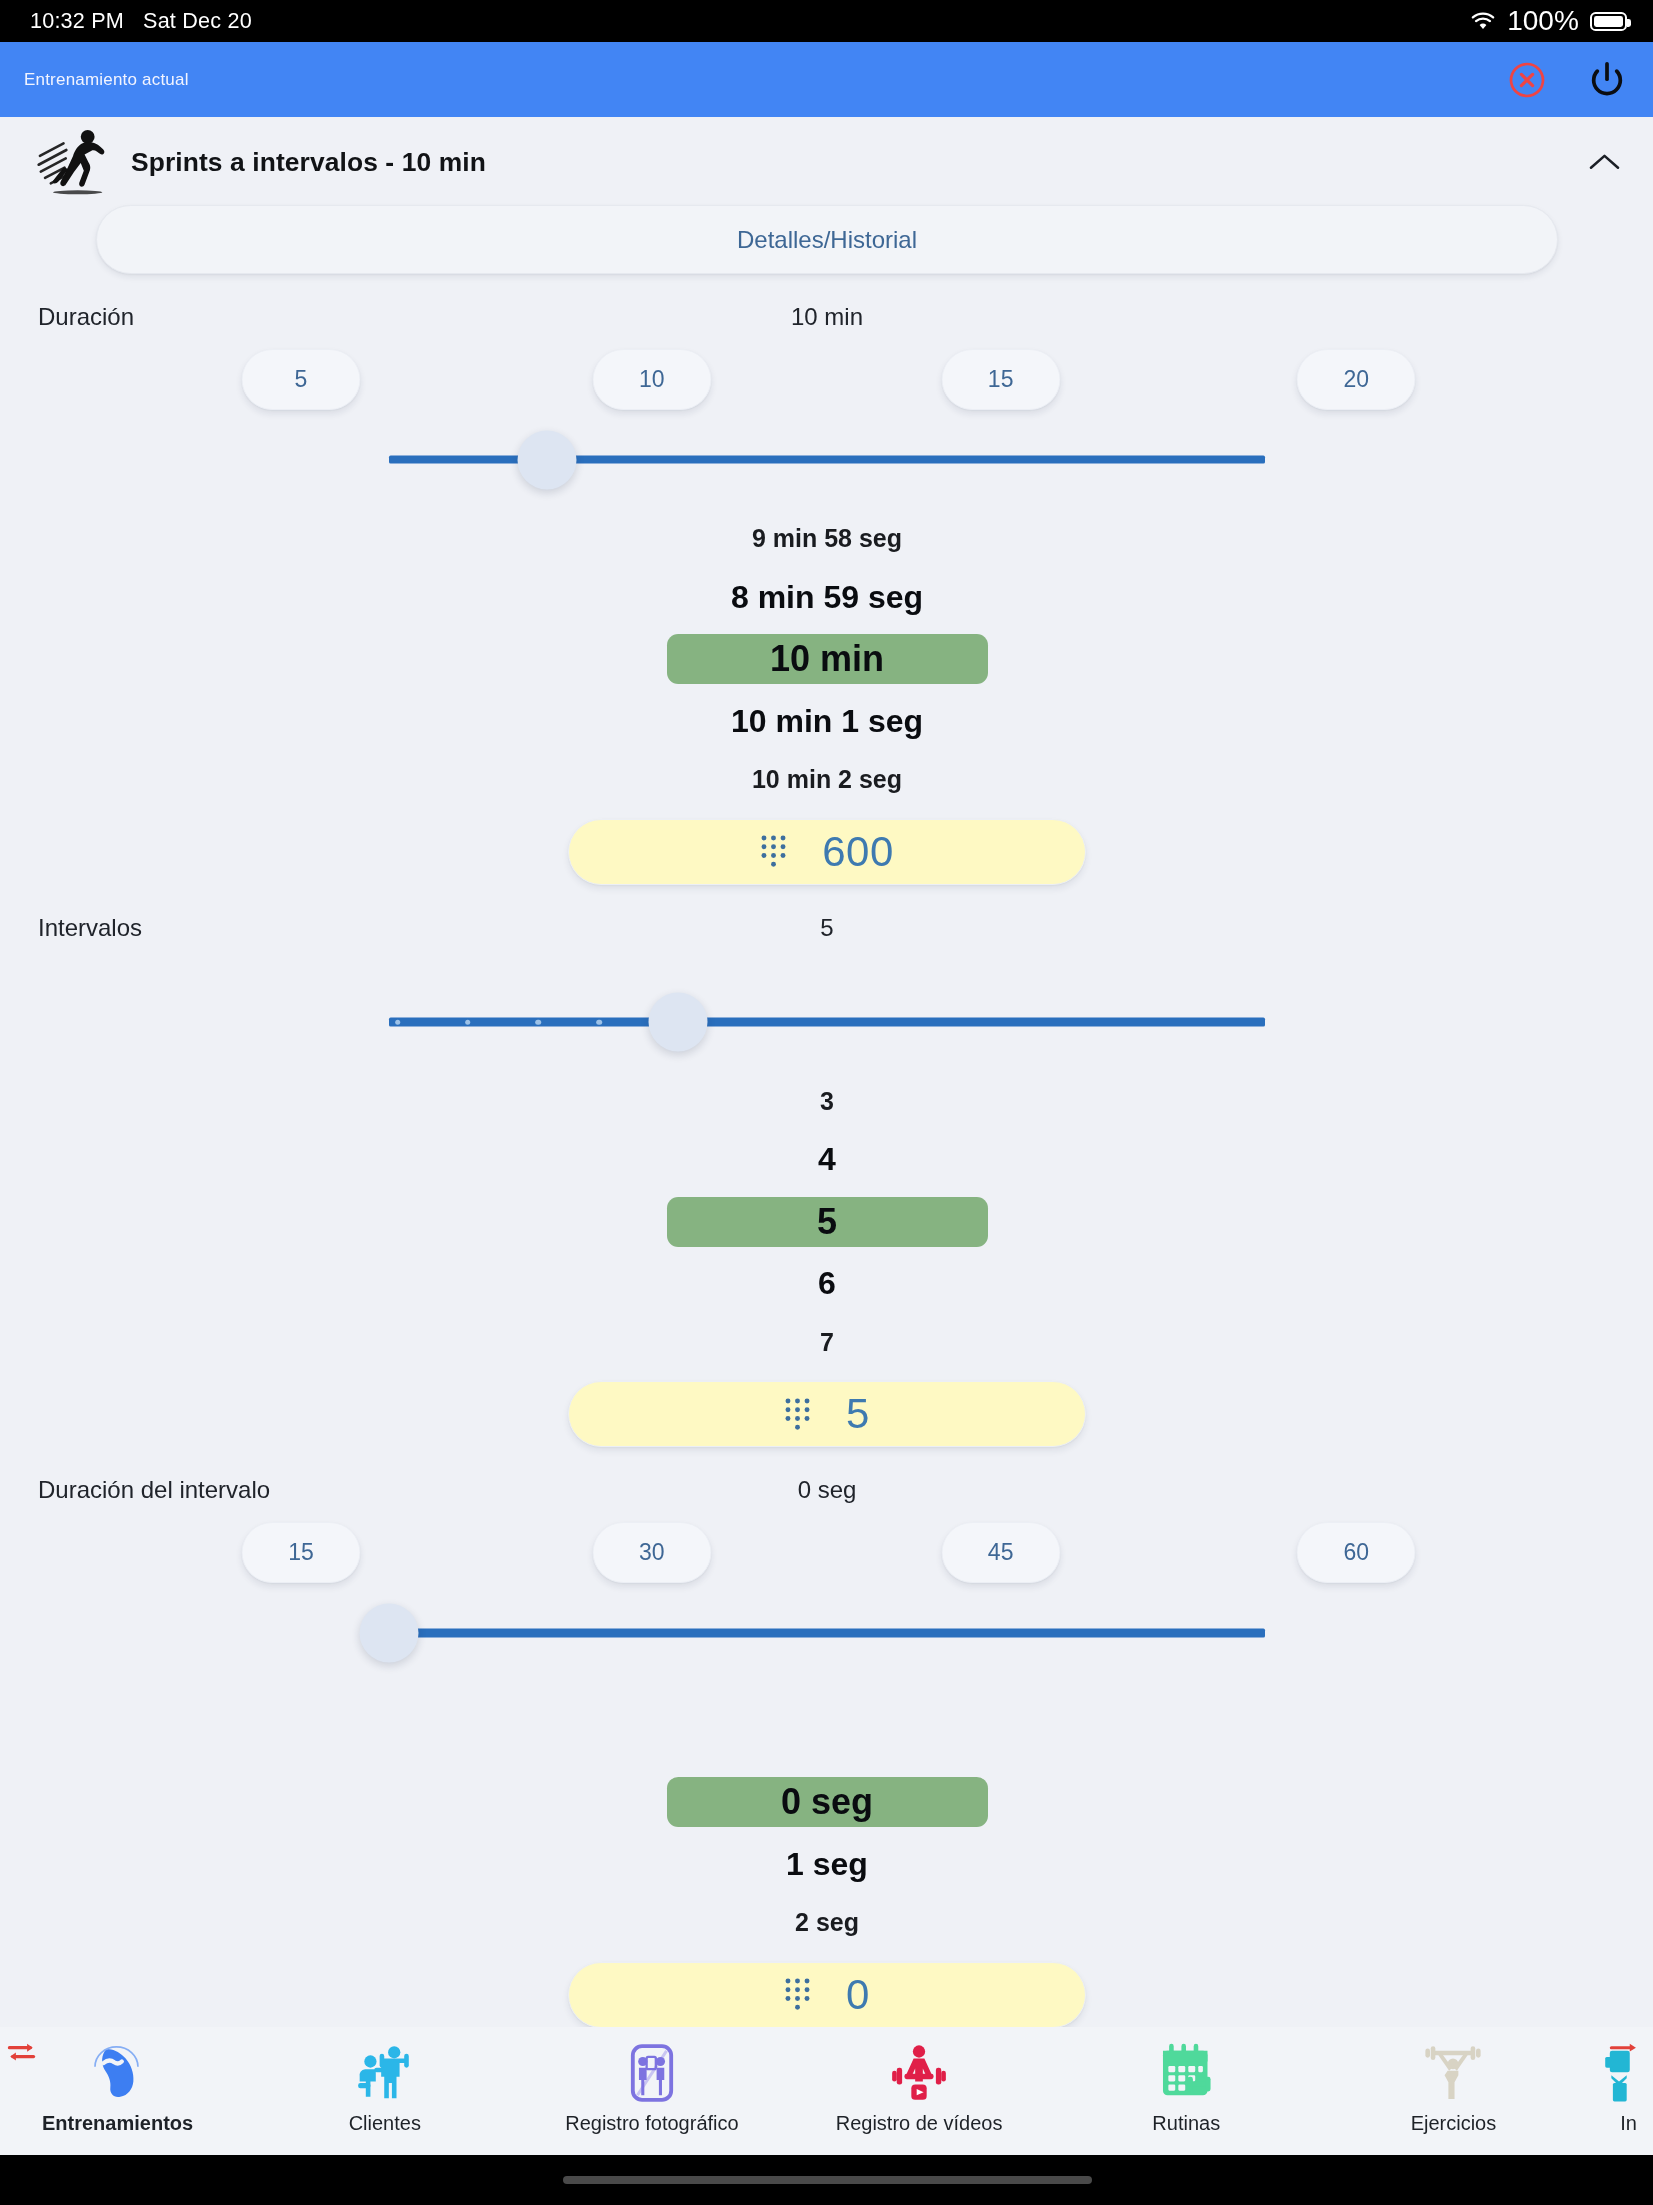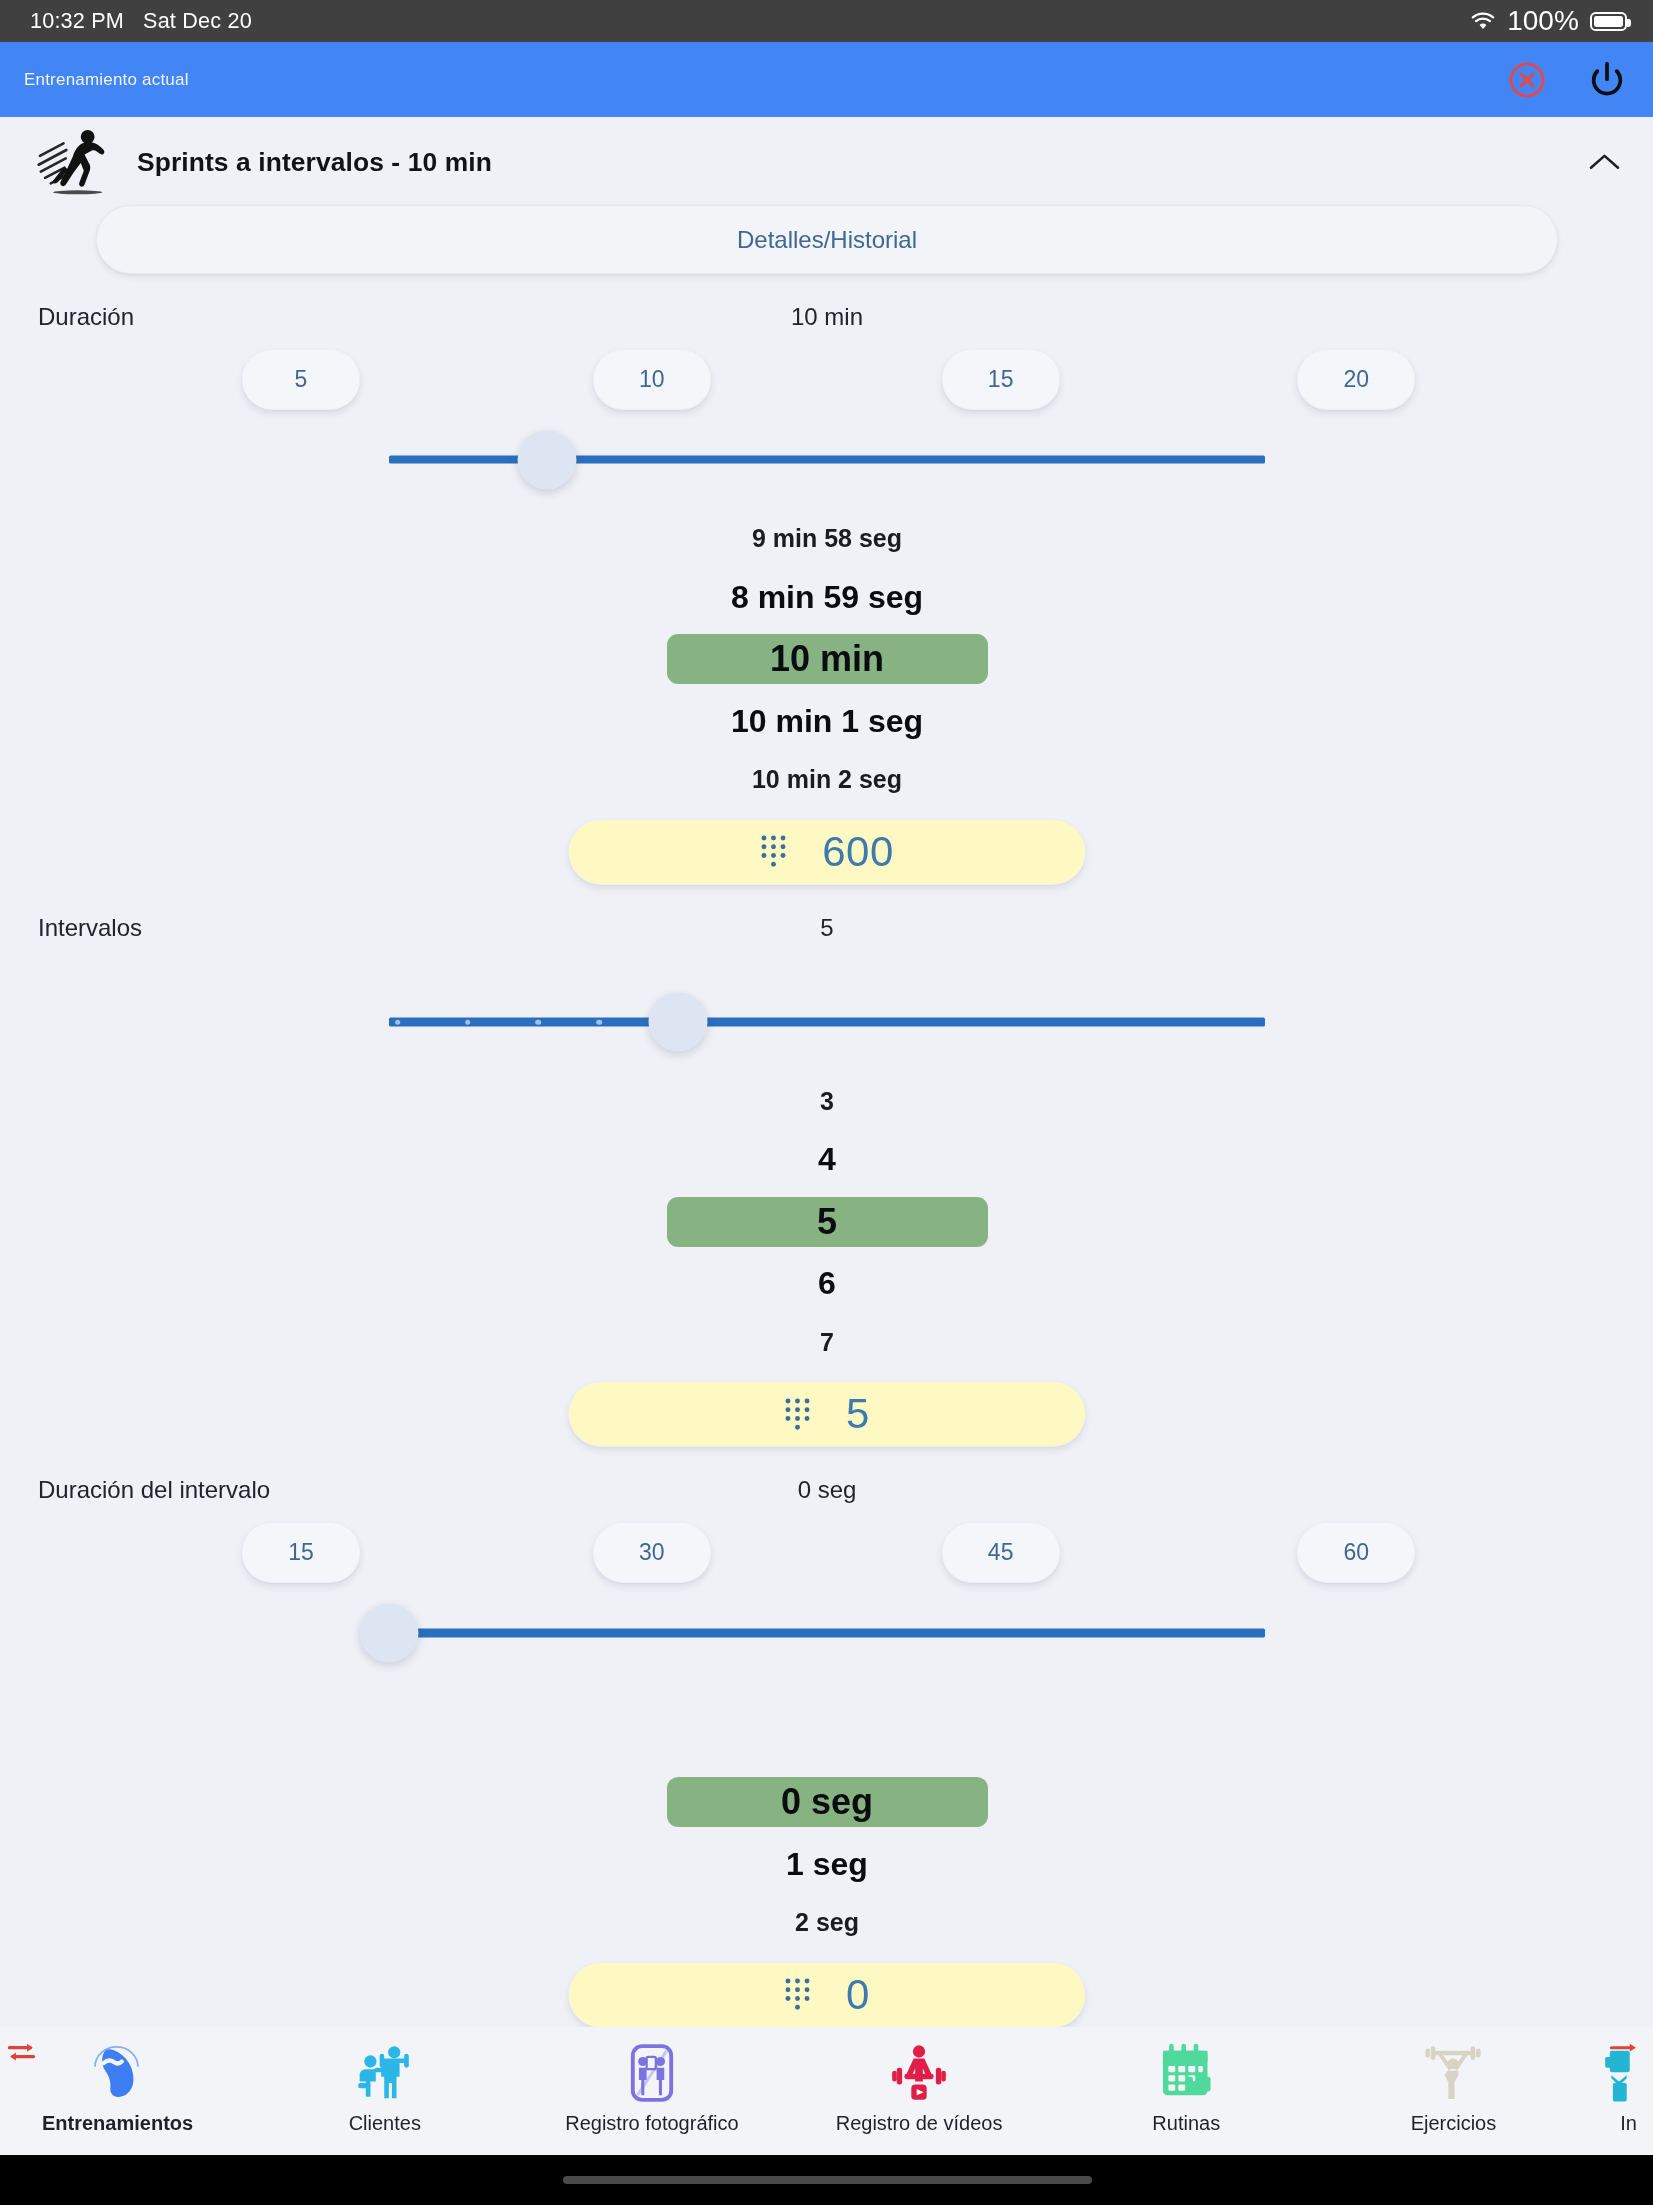--- a/index.html
+++ b/index.html
@@ -6,21 +6,21 @@
   html, body {
     width: 1654px; height: 2205px;
     font-family: "Liberation Sans", sans-serif;
     background: #eff1f6;
     overflow: hidden;
   }
   body { position: relative; }
 
   
   .statusbar {
-    height: 42px; background: #404040;
+    height: 42px; background: #000000;
     display: flex; align-items: center; justify-content: space-between;
     padding: 0 27px 0 30px; color: #ffffff;
   }
   .sb-left { display: flex; align-items: baseline; gap: 19px; font-size: 21.6px; letter-spacing: 0.2px; }
   .sb-right { display: flex; align-items: center; gap: 11.2px; font-size: 28px; }
   .wifi-icon { width: 26px; height: 19px; display:block; }
   .battery {
     width: 37px; height: 19px; border: 2.4px solid #fff; border-radius: 5.6px;
     position: relative; display:flex; align-items:center; padding:2px;
   }
@@ -40,21 +40,21 @@
   .appbar-actions { display: flex; align-items: center; gap: 34px; }
   .icon-btn { width: 46px; height: 46px; display:flex; align-items:center; justify-content:center; cursor:pointer; }
 
   
   .content {
     position:absolute; top:117px; left:0; right:0; bottom:178px;
     background:#eff1f6; overflow:hidden;
   }
 
   .exercise-header {
-    display:flex; align-items:center; padding: 14.4px 27px 8px 32px; gap: 26px;
+    display:flex; align-items:center; padding: 14.4px 27px 8px 32px; gap: 20px;
     position:relative; height:85px;
   }
   .runner-icon { width: 79px; height: 77px; flex:none; margin-top:-3.2px; }
   .exercise-title { font-size: 26.4px; font-weight: bold; color:#111316; letter-spacing:0.1px; }
   .collapse-chevron { margin-left:auto; width:45px; height:45px; display:flex; align-items:center; justify-content:center; cursor:pointer; }
 
   .details-btn {
     margin: 3.2px 96px 0 96px; height: 69px; border-radius: 35px;
     background: #f2f4f8; border: 0.8px solid #e6e9ef;
     box-shadow: 0 3.2px 6.4px rgba(26,37,66,.08), 0 0.8px 1.6px rgba(26,37,66,.06);

